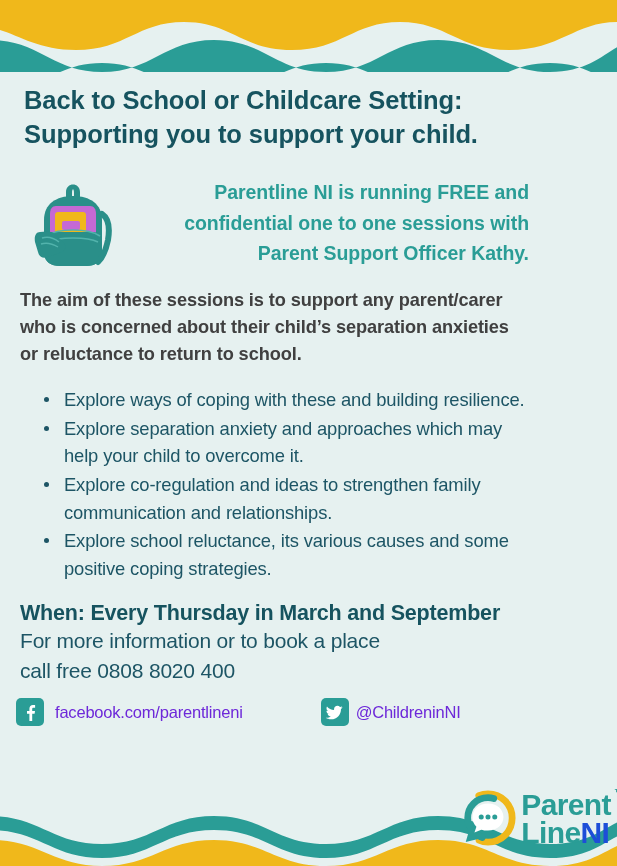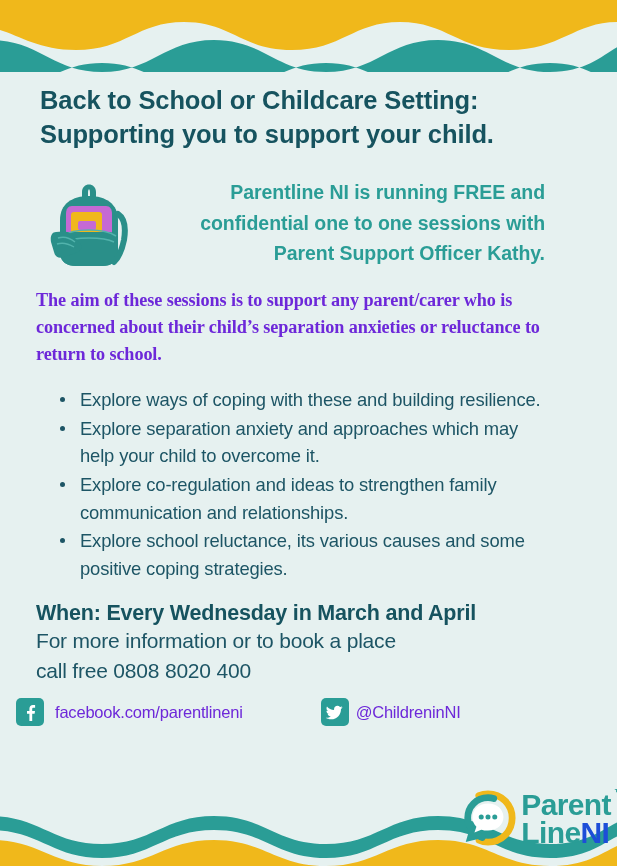--- a/index.html
+++ b/index.html
@@ -25,21 +25,21 @@
   }
   .wave-bottom{
     position:absolute; bottom:0; left:0;
     width:617px; height:66px;
     z-index:2;
   }
 
   
   .content{
     position:absolute;
-    top:72px; left:16px;
+    top:72px; left:0;
     width:547px;
     padding:0 18px;
     z-index:3;
   }
 
   .title{
     color:#16535f;
     font-size:25.5px;
     font-weight:bold;
     line-height:1.32;
@@ -66,28 +66,27 @@
   .intro-text{
     color:#2a9d96;
     font-size:19.5px;
     font-weight:bold;
     line-height:1.55;
     padding-top:7px;
     letter-spacing:-0.05px;
   }
 
   .aim{
-    color:#6d28d9;
+    color:#404040;
     font-size:18.2px;
     font-weight:bold;
     line-height:1.48;
     margin-top:11px;
     margin-left:2px;
     letter-spacing:-0.1px;
-    font-family:Liberation Serif, serif;
   }
 
   
   .bullets{
     margin-top:18px;
     margin-left:24px;
     list-style:none;
   }
   .bullets li{
     position:relative;
@@ -217,21 +216,21 @@
 
     <div class="aim">The aim of these sessions is to support any parent/carer who is concerned about their child’s separation anxieties or reluctance to return to school.</div>
 
     <ul class="bullets">
       <li>Explore ways of coping with these and building resilience.</li>
       <li>Explore separation anxiety and approaches which may help your child to overcome it.</li>
       <li>Explore co-regulation and ideas to strengthen family communication and relationships.</li>
       <li>Explore school reluctance, its various causes and some positive coping strategies.</li>
     </ul>
 
-    <div class="when">When: Every Wednesday in March and April</div>
+    <div class="when">When: Every Thursday in March and September</div>
 
     <div class="booking">
       <div>For more information or to book a place</div>
       <div>call free 0808 8020 400</div>
     </div>
   </div>
 
   <div class="social">
     <div class="social-item fb">
       <span class="sq-icon">

